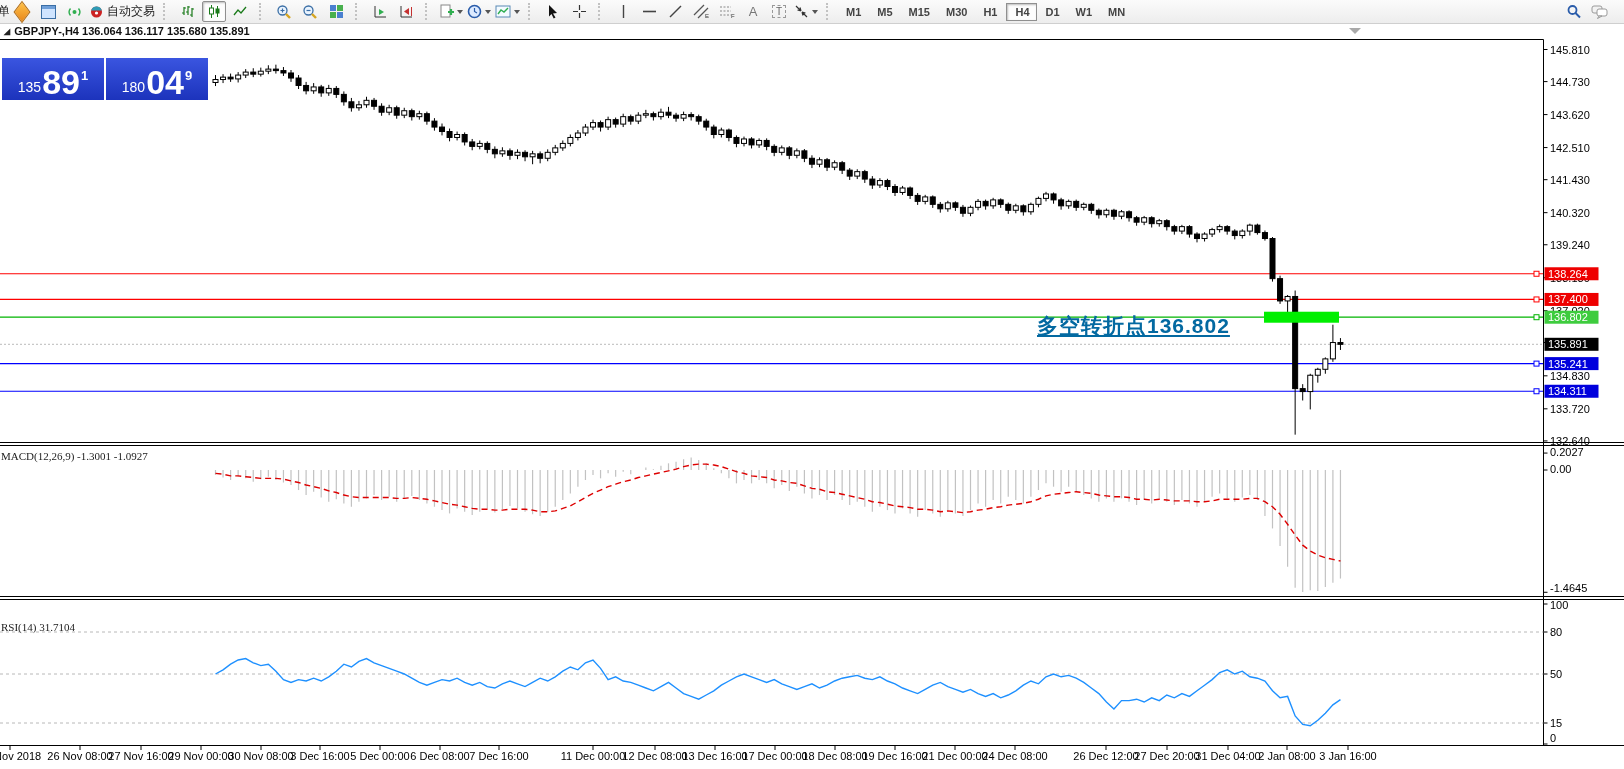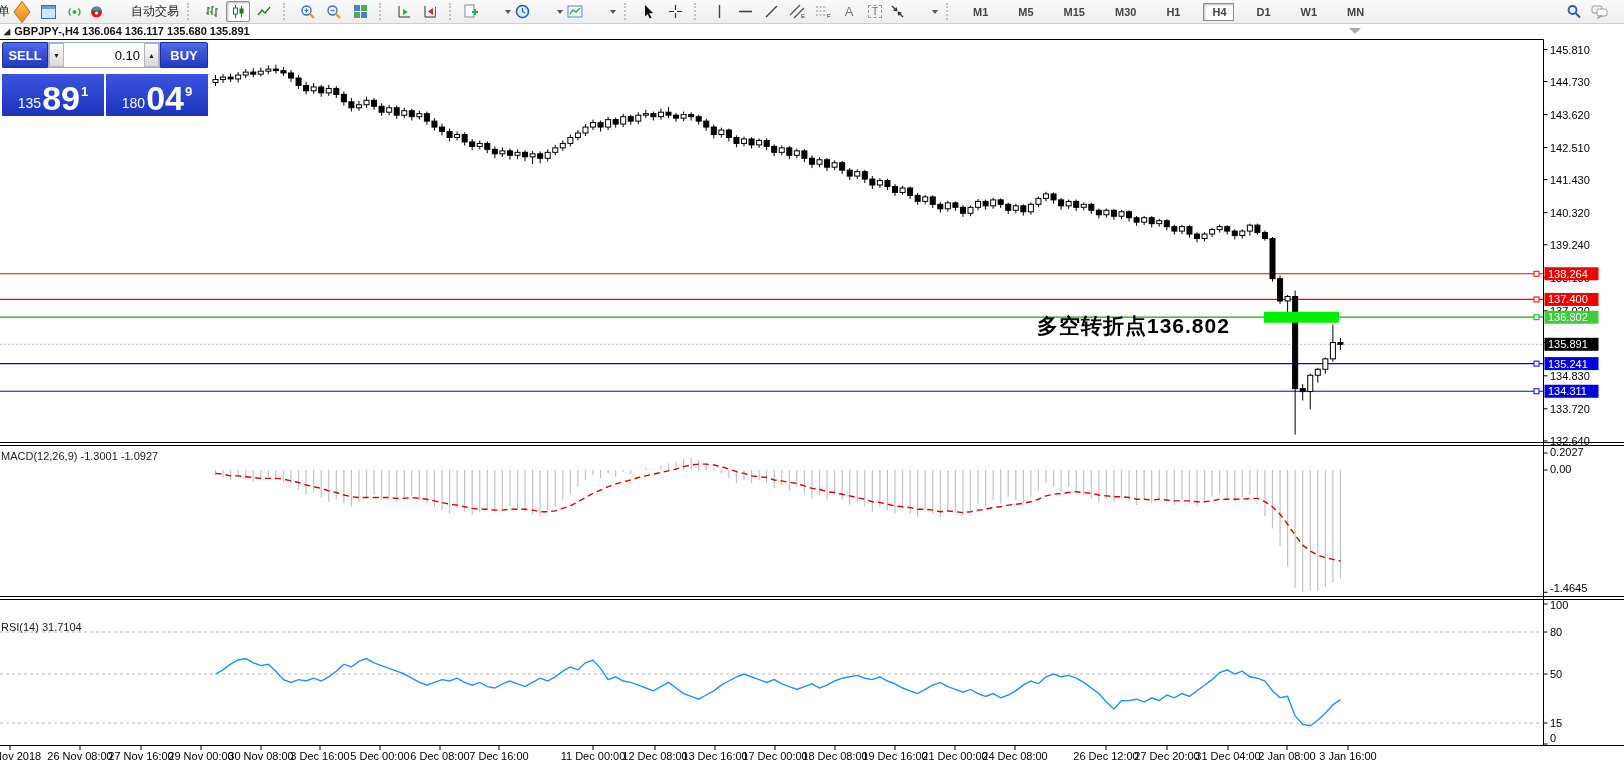--- a/index.html
+++ b/index.html
@@ -2,55 +2,55 @@
 <html><head>
 <meta charset="utf-8">
 <style>
   html,body{margin:0;padding:0;width:1624px;height:769px;overflow:hidden;background:#fff;
     font-family:"Liberation Sans",sans-serif;}
   
   #toolbar{position:absolute;left:0;top:0;width:1624px;height:23px;
     background:linear-gradient(#fbfbfb,#ededed);border-bottom:1px solid #cfcfcf;
     display:flex;align-items:center;z-index:10;}
   .tbtn{height:19px;min-width:22px;display:flex;align-items:center;justify-content:center;
-    margin:0 1px;border:1px solid transparent;border-radius:2px;font-size:11px;color:#333;gap:24px;}
+    margin:0 1px;border:1px solid transparent;border-radius:2px;font-size:11px;color:#333;}
   .tbtn.pressed{background:#fdfdfd;border:1px solid #8f8f8f;box-shadow:inset 1px 1px 2px rgba(0,0,0,.25);}
   .tsep{width:5px;height:17px;border-left:2px dotted #c2c2c2;margin:0 5px 0 6px;}
   .tlabel{font-size:12px;color:#222;margin-left:3px;white-space:nowrap;}
-  .tf{font-size:11px;font-weight:bold;color:#444;padding:2px 6px;margin:0 8px;border:1px solid transparent;}
+  .tf{font-size:11px;font-weight:bold;color:#444;padding:2px 6px;margin:0 1px;border:1px solid transparent;}
   .tf.active{background:#fdfdfd;border:1px solid #8f8f8f;box-shadow:inset 1px 1px 2px rgba(0,0,0,.25);padding-left:8px;}
   .caret{width:0;height:0;border-left:3px solid transparent;border-right:3px solid transparent;
     border-top:4px solid #555;margin-left:3px;}
   .cuticon{width:11px;overflow:hidden;font-size:12px;color:#222;margin-left:-2px;}
   .spacer{flex:1;}
   
   #chart-title{position:absolute;left:4px;top:25px;z-index:5;font-size:11px;font-weight:600;color:#111;
     display:flex;align-items:center;gap:4px;}
   #chart-title .mini{font-size:8px;color:#222;}
   #shift-triangle{position:absolute;left:1349px;top:28px;width:0;height:0;z-index:4;
     border-left:6px solid transparent;border-right:6px solid transparent;border-top:6px solid #a9a9a9;}
   #annotation{position:absolute;left:1037px;top:312px;z-index:4;font-size:21px;font-weight:bold;
-    color:#000000;letter-spacing:1px;white-space:nowrap;}
-  .ind-label{position:absolute;left:1px;z-index:4;font-size:11px;color:#1c1c1c;white-space:nowrap;}
+    color:#0369a1;letter-spacing:1px;white-space:nowrap;text-decoration:underline;}
+  .ind-label{position:absolute;left:1px;z-index:4;font-size:11px;color:#1c1c1c;white-space:nowrap;font-family:Liberation Serif, serif;}
   #macd-label{top:450px;}
   #rsi-label{top:601px;margin-top:20px;}
   #chart-svg{position:absolute;left:0;top:0;z-index:1;}
   
   #trade-panel{position:absolute;left:2px;top:42px;width:206px;z-index:6;font-family:"Liberation Sans",sans-serif;}
   .tp-top{display:flex;height:26px;}
   .tp-btn{background:linear-gradient(#5069e8,#2038c4);color:#fff;font-size:13px;font-weight:bold;
     display:flex;align-items:center;justify-content:center;border:1px solid #1b2f9e;box-sizing:border-box;}
   #sell-btn{width:46px;border-radius:2px 0 0 0;}
   #buy-btn{width:48px;border-radius:0 2px 0 0;}
   .vol-wrap{flex:1;display:flex;background:#fff;border:1px solid #9db2c8;box-sizing:border-box;}
   .vol-step{width:15px;background:linear-gradient(#fefefe,#d9d9d9);border:1px solid #b5b5b5;
     display:flex;align-items:center;justify-content:center;font-size:7px;color:#222;box-sizing:border-box;}
   #vol-input{flex:1;border:none;outline:none;text-align:right;font-size:13px;padding-right:4px;width:60px;
     font-family:"Liberation Sans",sans-serif;}
-  .tp-prices{display:flex;gap:2px;margin-top:6px;}
+  .tp-prices{display:flex;gap:2px;margin-top:16px;}
   .price-box{flex:1;height:42px;background:linear-gradient(#3a55e0,#1c33bc);color:#fff;
     display:flex;align-items:flex-end;justify-content:center;padding-bottom:3px;box-sizing:border-box;}
   .p-small{font-size:14px;margin:0 1px 2px 0;}
   .p-big{font-size:34px;font-weight:bold;line-height:.82;text-align:center;}
   .p-sup{font-size:13px;font-weight:bold;margin:0 0 14px 1px;}
   
   .ic{display:inline-block;}
 </style>
 </head>
 <body>
@@ -237,37 +237,20 @@
 <div id="chart-title">
   <span class="mini">◢</span>
   <span>GBPJPY-,H4 136.064 136.117 135.680 135.891</span>
 </div>
 <div id="shift-triangle"></div>
 <div id="annotation">多空转折点136.802</div>
 <div id="macd-label" class="ind-label">MACD(12,26,9) -1.3001 -1.0927</div>
 <div id="rsi-label" class="ind-label">RSI(14) 31.7104</div>
 
 <div id="trade-panel">
-  <div class="tp-top">
-    <div class="tp-btn" id="sell-btn">
-        <span>SELL</span>
-      </div>
-    <div class="vol-wrap">
-      <div class="vol-step">
-          <span>▼</span>
-        </div>
-      <input id="vol-input" value="0.10" style="">
-      <div class="vol-step">
-          <span>▲</span>
-        </div>
-    </div>
-    <div class="tp-btn" id="buy-btn">
-        <span>BUY</span>
-      </div>
-  </div>
   <div class="tp-prices">
     <div class="price-box">
       <span class="p-small">135</span>
       <span class="p-big">89</span>
       <span class="p-sup">1</span>
     </div>
     <div class="price-box">
       <span class="p-small">180</span>
       <span class="p-big">04</span>
       <span class="p-sup">9</span>

